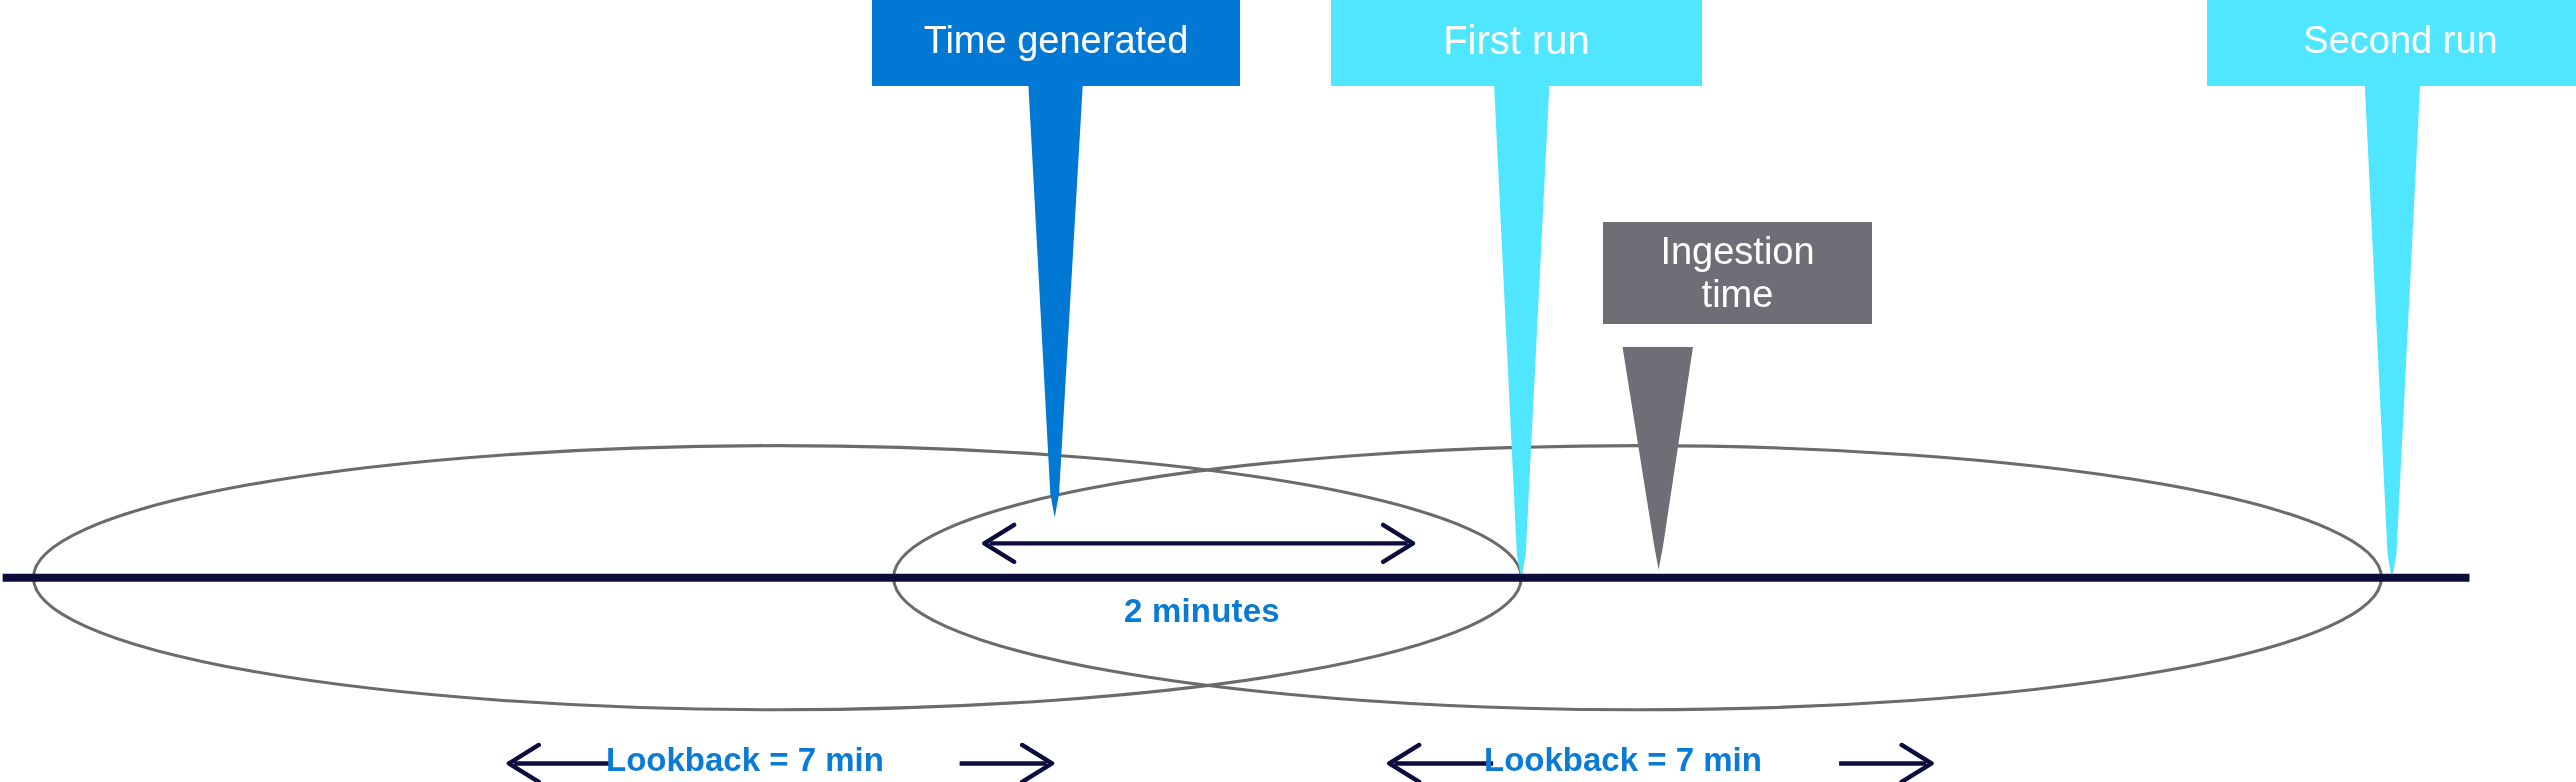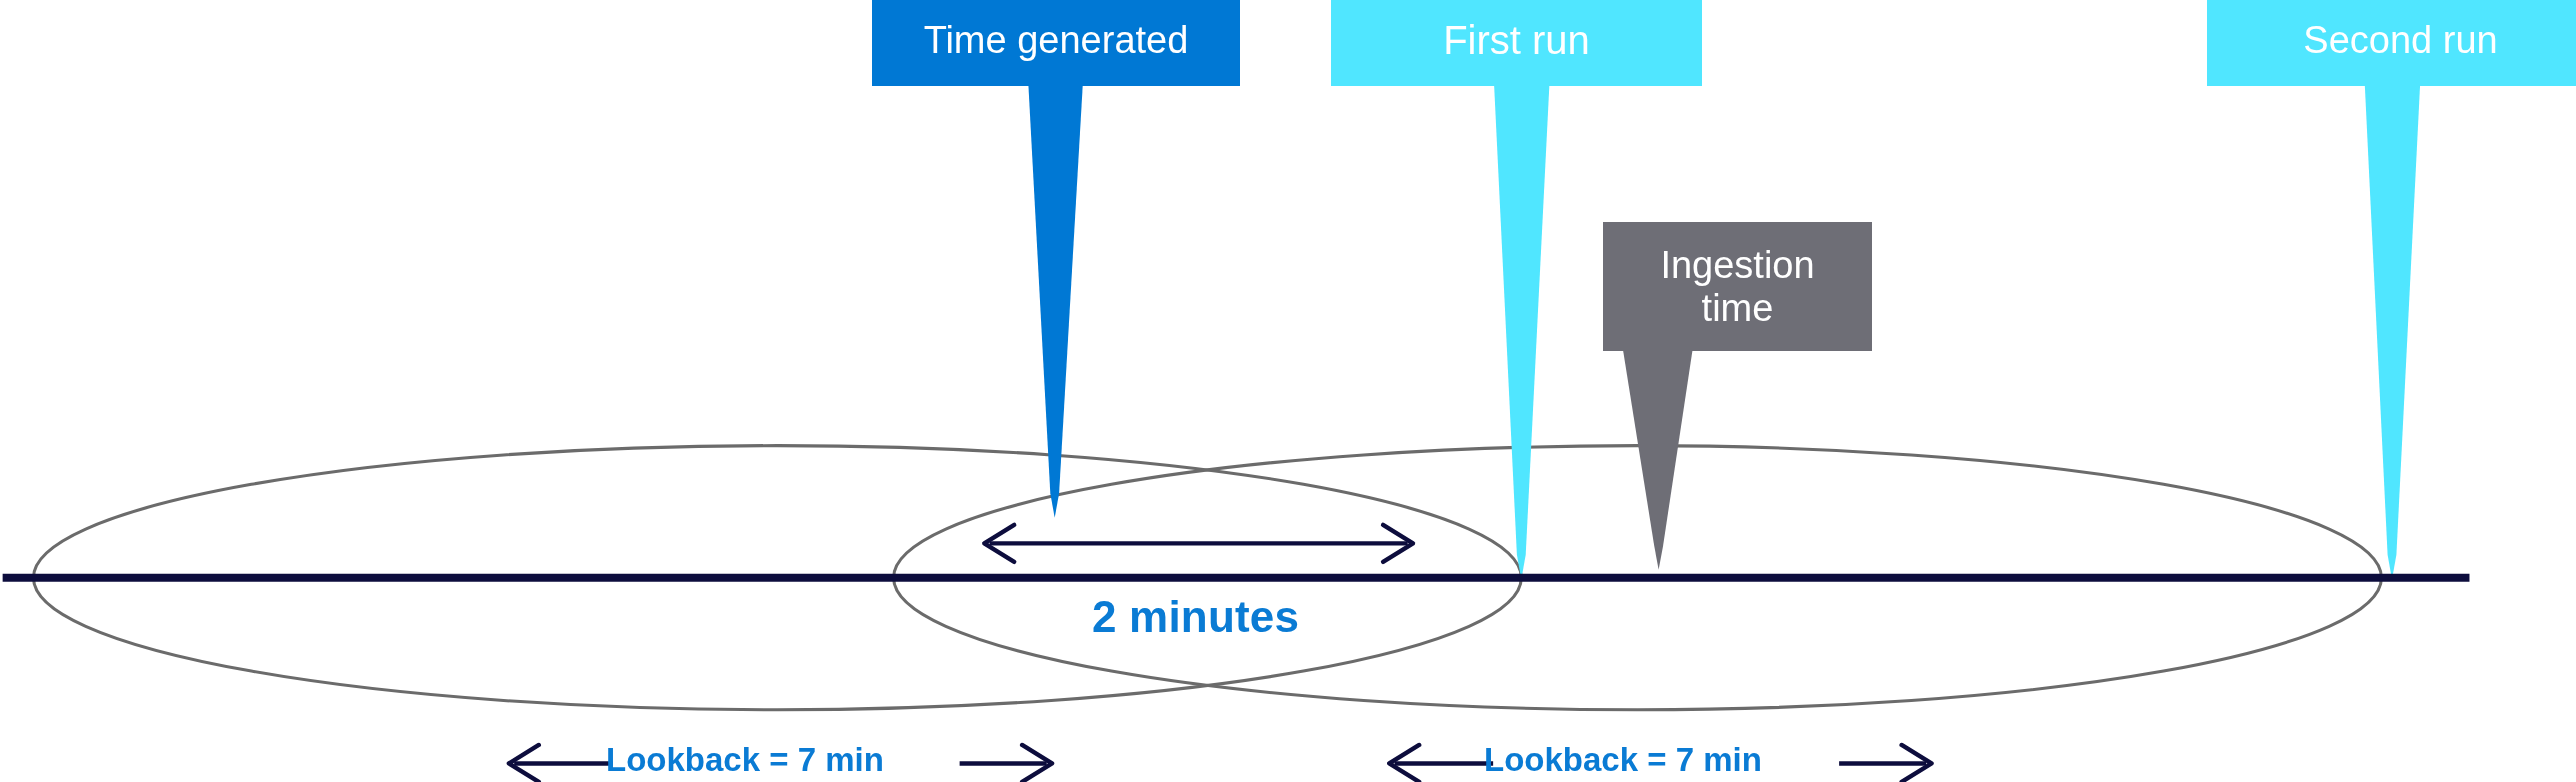--- a/index.html
+++ b/index.html
@@ -64,35 +64,35 @@
     width: 387px;
     height: 86px;
     background: #50E6FF;
     font-size: 38px;
     padding-bottom: 5.3px;
   }
   #pin-label-ingestion-time {
     left: 1603px;
     top: 222px;
     width: 269px;
-    height: 129px;
+    height: 102px;
     background: #6E6E76;
     font-size: 38px;
   }
   .measure-text {
     position: absolute;
     color: #0A7BD4;
     font-family: "Liberation Sans", sans-serif;
     font-weight: 700;
     white-space: nowrap;
   }
   #measure-two-minutes {
-    left: 1092px;
+    left: 1124px;
     top: 592px;
-    font-size: 44px;
+    font-size: 33px;
     letter-spacing: 0.2px;
   }
   #lookback-left-label {
     left: 606px;
     top: 741px;
     font-size: 33px;
   }
   #lookback-right-label {
     left: 1484px;
     top: 741px;

